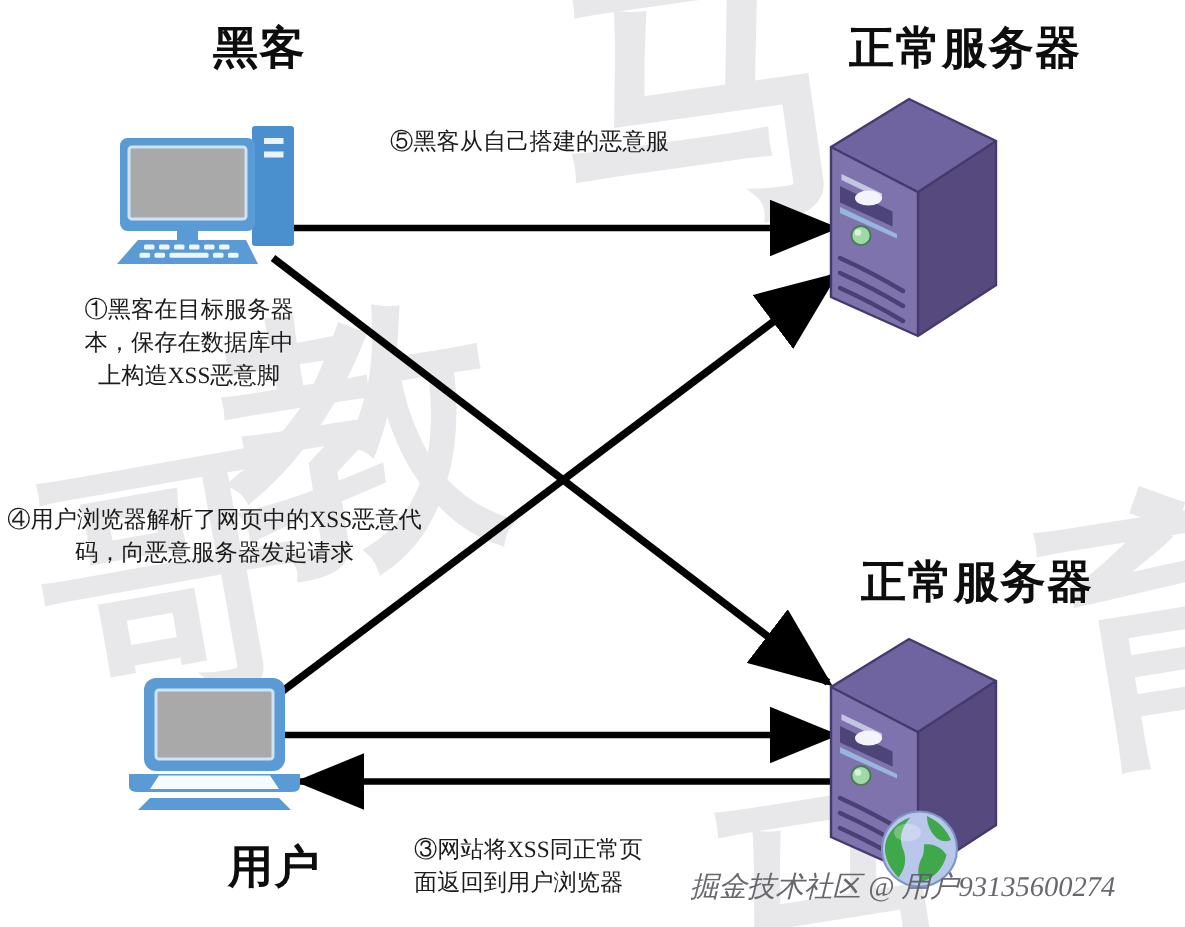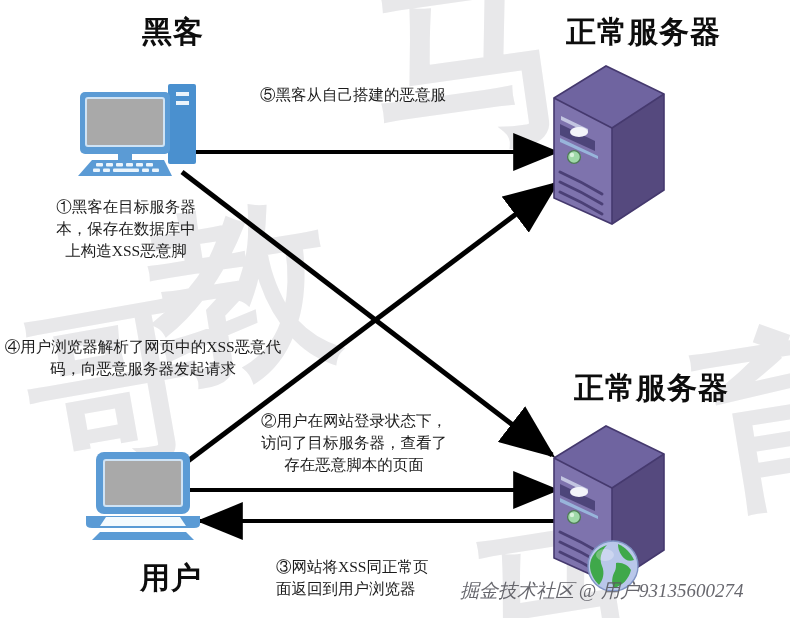--- a/index.html
+++ b/index.html
@@ -208,42 +208,37 @@
   <div class="device" style="left:82px; top:450px;">
     <svg width="122" height="92" viewBox="0 0 122 92">
       <rect x="14" y="2" width="94" height="62" rx="8" fill="#5b9bd5"></rect>
       <rect x="22" y="10" width="78" height="46" rx="2" fill="#a9a9a9" stroke="#cfe3f5" stroke-width="2"></rect>
       <path d="M4,66 L118,66 L118,74 Q118,78 112,78 L10,78 Q4,78 4,74 Z" fill="#5b9bd5"></path>
       <path d="M18,82 L104,82 L112,90 L10,90 Z" fill="#5b9bd5"></path>
       <path d="M24,67 L98,67 L104,76 L18,76 Z" fill="#f4fafe"></path>
     </svg>
   </div>
 
-  <div class="node-title" style="left:106px; top:558px;">用户</div>
+  <div class="node-title" style="left:118px; top:558px;">用户</div>
 
   <div class="note" style="left:260px; top:84px; text-align:center;">
     <span class="ln">⑤黑客从自己搭建的恶意服</span>
   </div>
 
   <div class="note" style="left:31px; top:196px; text-align:center; width:190px;">
     <span class="ln">①黑客在目标服务器</span>
     <span class="ln">本，保存在数据库中</span>
     <span class="ln">上构造XSS恶意脚</span>
   </div>
 
   <div class="note" style="left:-7px; top:336px; text-align:center; width:300px;">
     <span class="ln">④用户浏览器解析了网页中的XSS恶意代</span>
     <span class="ln">码，向恶意服务器发起请求</span>
   </div>
 
-  <div class="note" style="left:238px; top:410px; text-align:center; width:232px;">
-    <span class="ln">②用户在网站登录状态下，</span>
-    <span class="ln">访问了目标服务器，查看了</span>
-    <span class="ln">存在恶意脚本的页面</span>
-  </div>
 
   <div class="note" style="left:276px; top:556px; text-align:left; width:196px;">
     <span class="ln">③网站将XSS同正常页</span>
     <span class="ln">面返回到用户浏览器</span>
   </div>
 
   <div class="credit" style="left:460px; top:578px;">掘金技术社区 @ 用户93135600274</div>
 
 </div>
 

